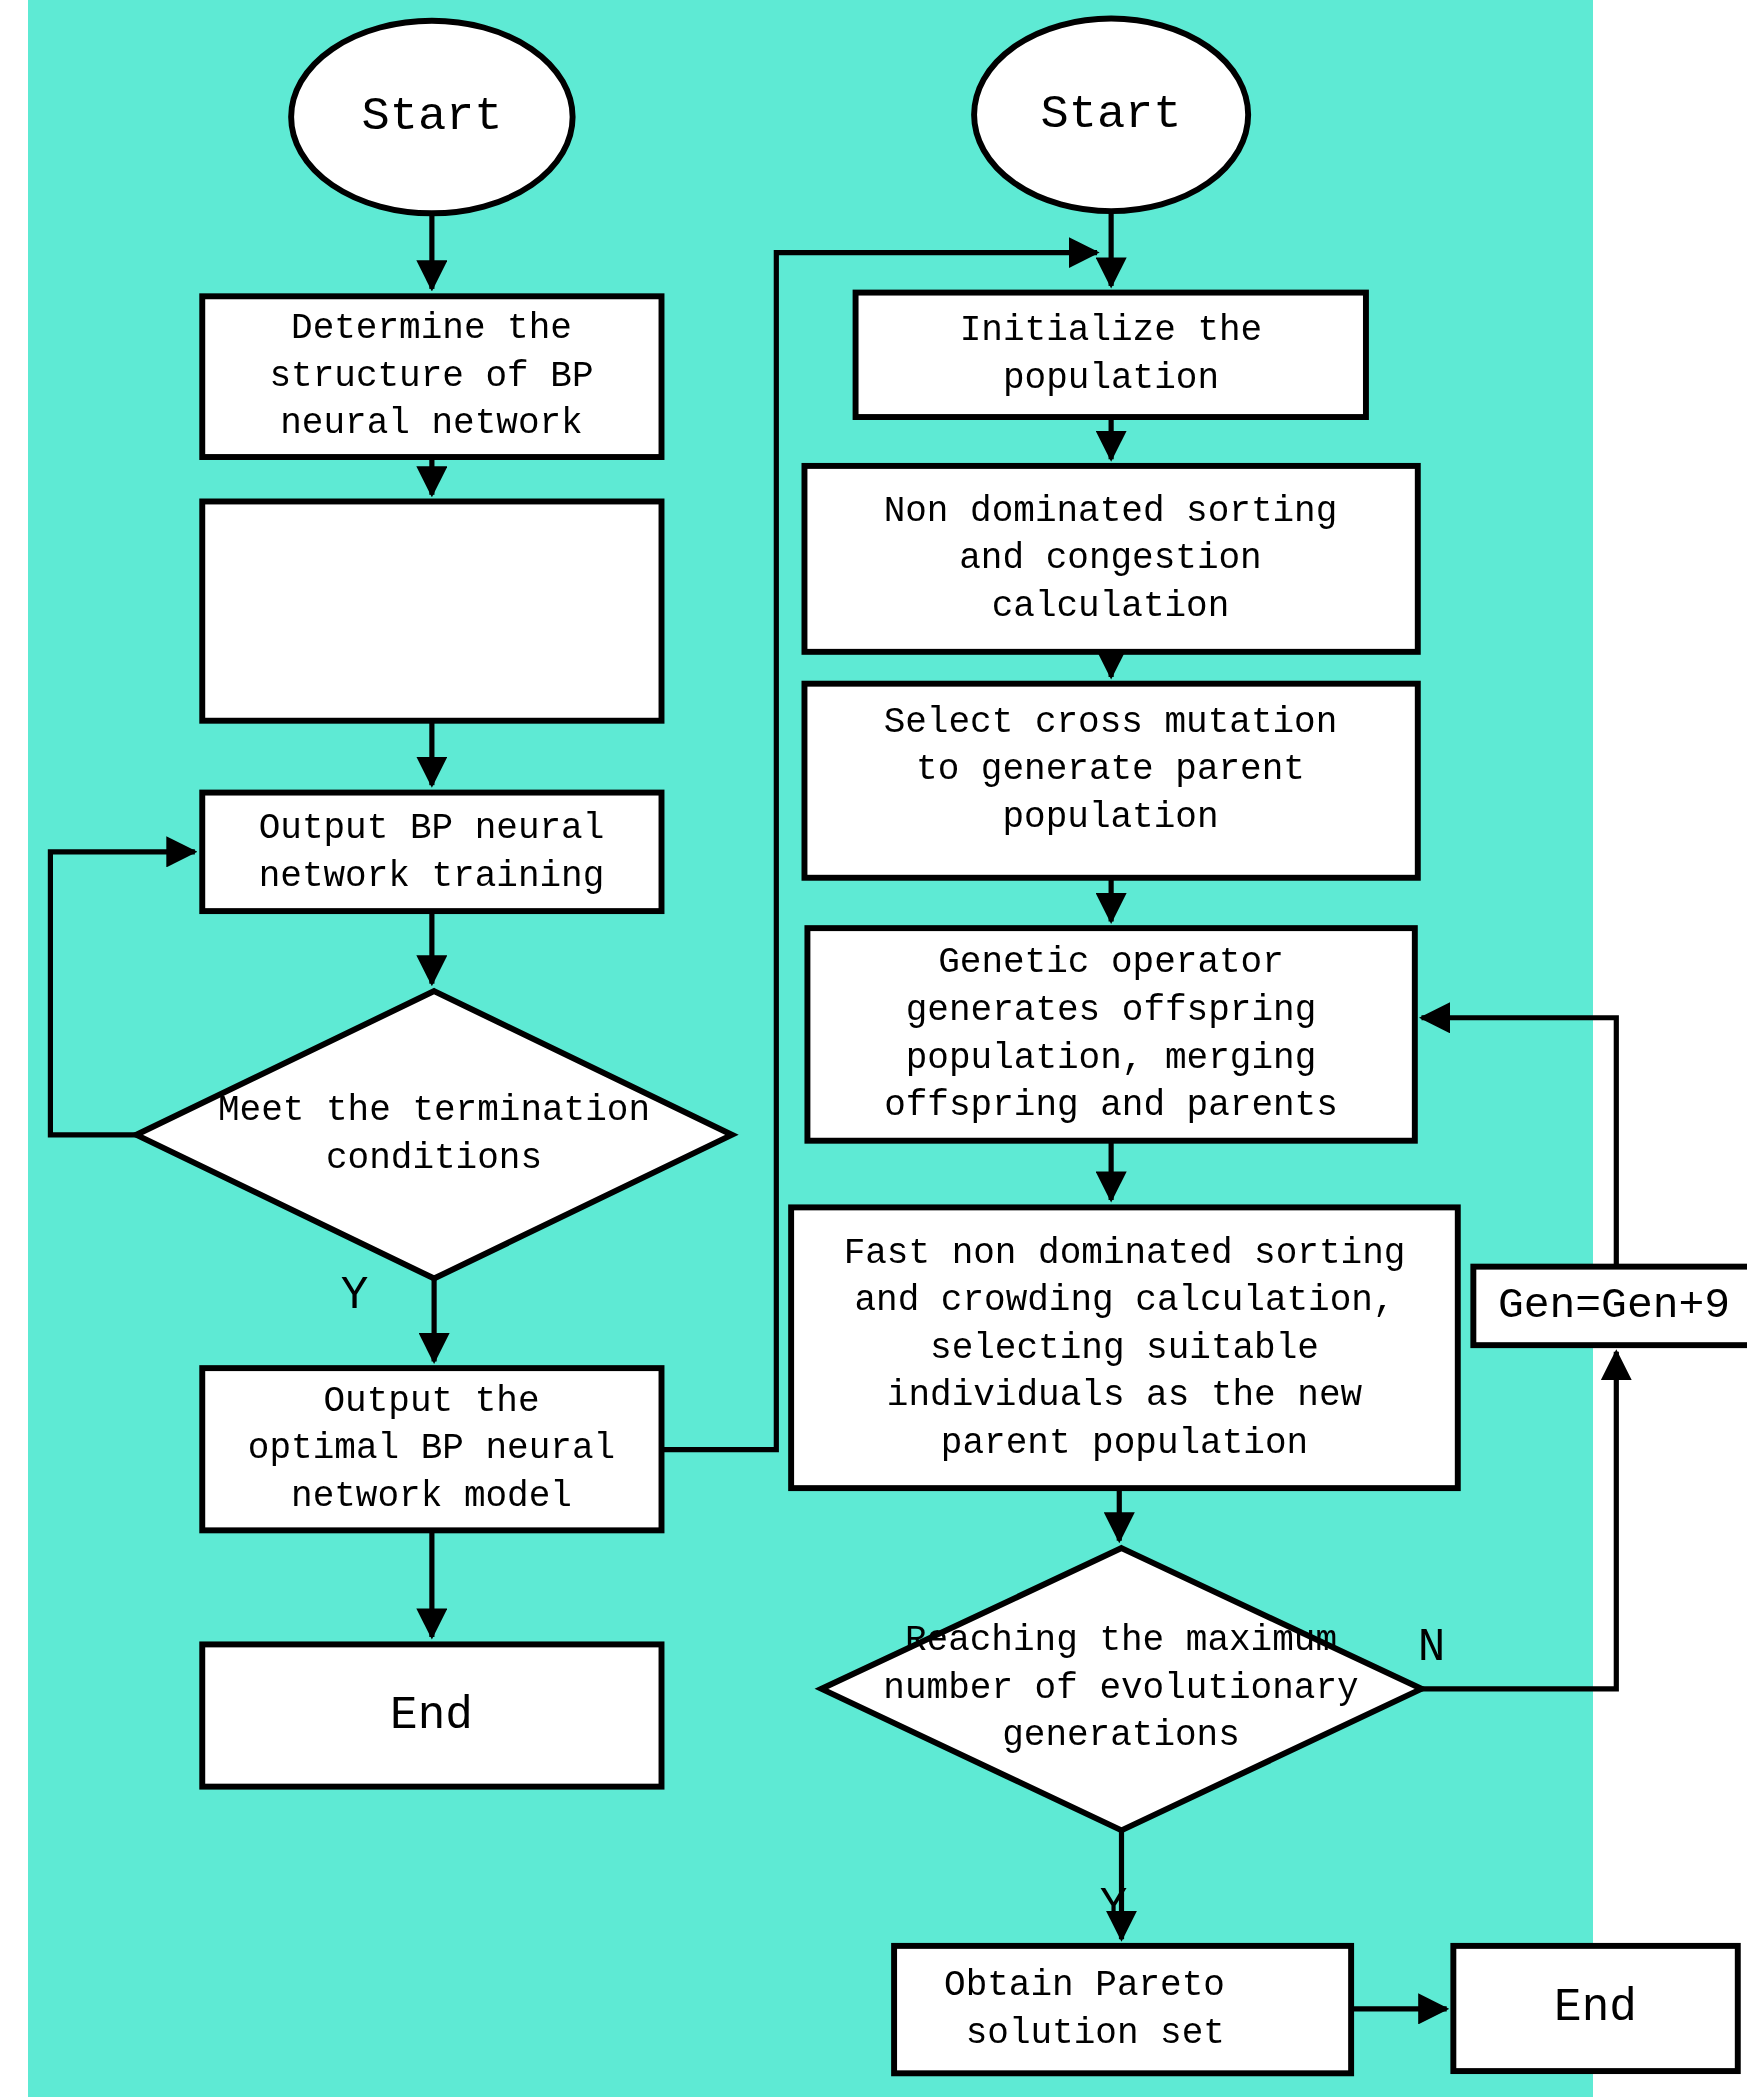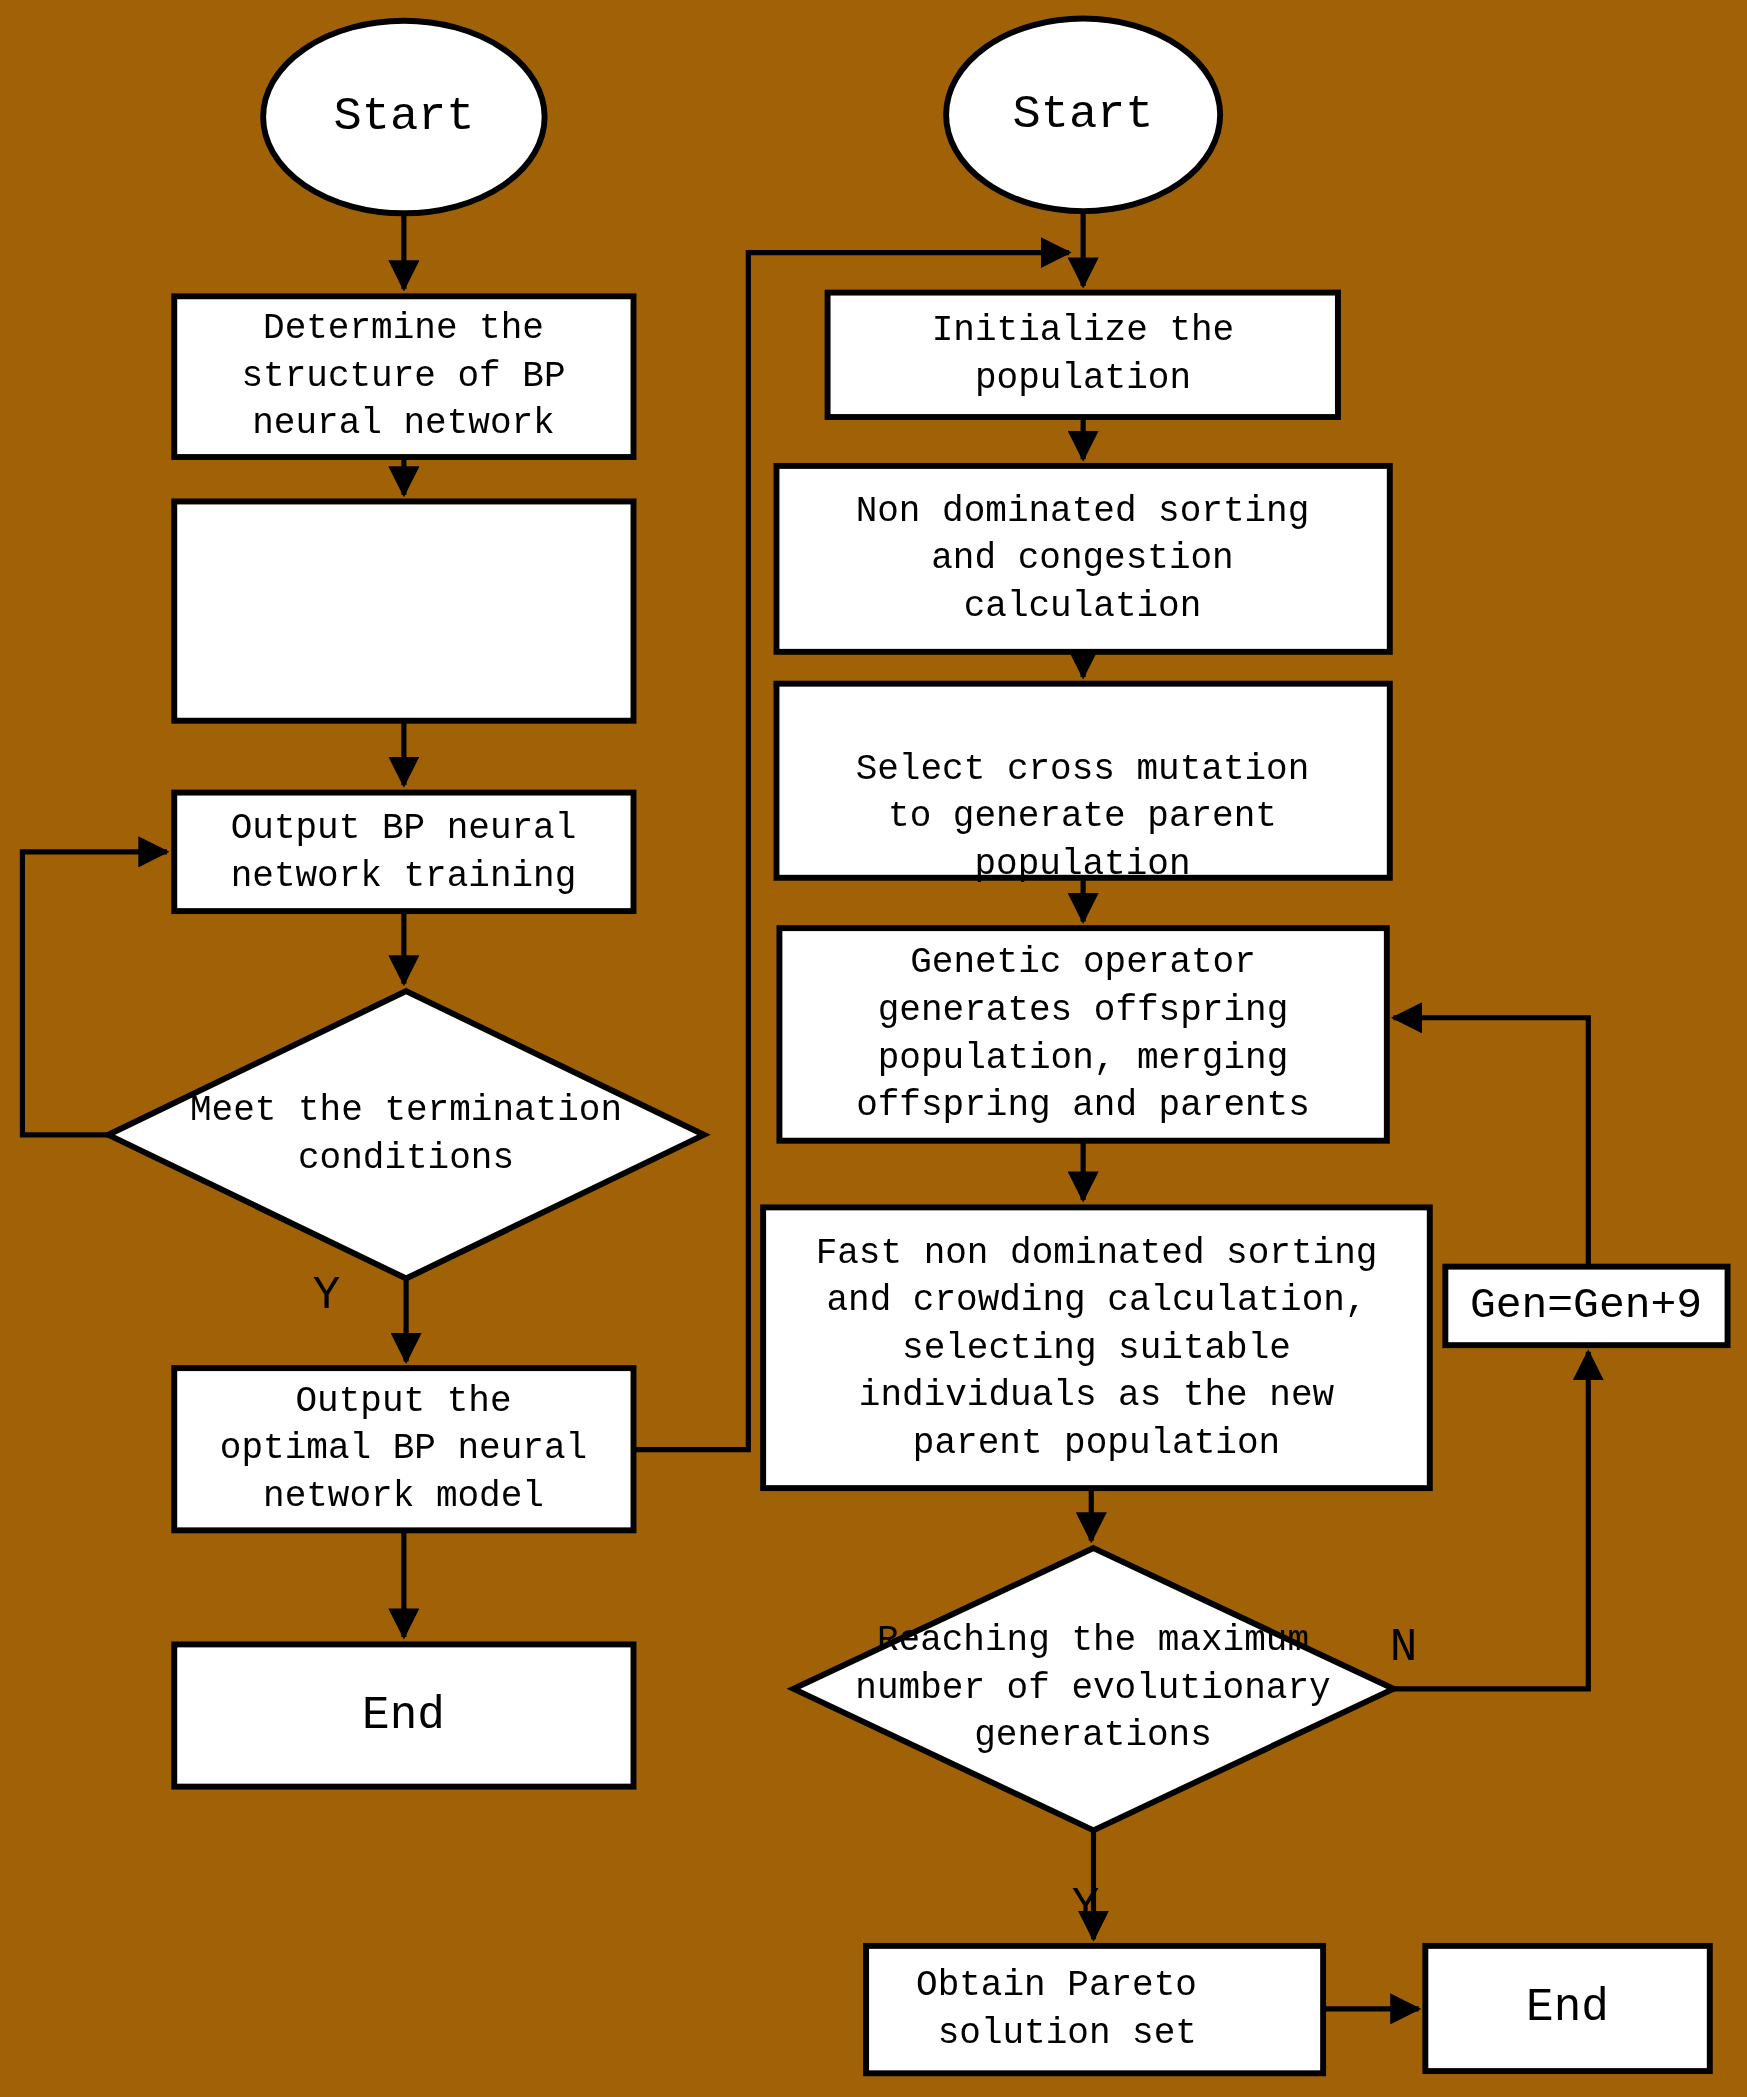--- a/index.html
+++ b/index.html
@@ -2,25 +2,26 @@
 <html style="font-size:12px"><head>
 <meta charset="utf-8">
 <style>
   html, body {
     margin: 0;
     padding: 0;
     background: #ffffff;
   }
   #diagram {
     position: relative;
-    width: 1747px;
+    width: 1565px;
     height: 2097px;
-    background: #a16207;
+    background: #5eead4;
     font-family: "Liberation Mono", "DejaVu Sans Mono", monospace;
     color: #000000;
+    margin-left: 28px;
   }
   #flow-svg {
     position: absolute;
     left: 0;
     top: 0;
     width: 1747px;
     height: 2097px;
   }
   #flow-svg .shape {
     fill: #ffffff;
@@ -113,21 +114,21 @@
 optimal BP neural
 network model</div>
   <div class="label mid" style="left:174px; top:1645px; width:459px; height:142px;">End</div>
 
   <div class="label big" style="left:946px; top:18.5px; width:274px; height:193px;">Start</div>
   <div class="label" style="left:828px; top:293px; width:510px; height:124px;">Initialize the
 population</div>
   <div class="label" style="left:776px; top:466px; width:613px; height:186px;">Non dominated sorting
 and congestion
 calculation</div>
-  <div class="label" style="left:776px; top:720px; width:613px; height:194px;">Select cross mutation
+  <div class="label" style="left:776px; top:673px; width:613px; height:194px;">Select cross mutation
 to generate parent
 population</div>
   <div class="label" style="left:779px; top:928px; width:608px; height:213px;">Genetic operator
 generates offspring
 population, merging
 offspring and parents</div>
   <div class="label" style="left:763px; top:1208px; width:667px; height:281px;">Fast non dominated sorting
 and crowding calculation,
 selecting suitable
 individuals as the new

